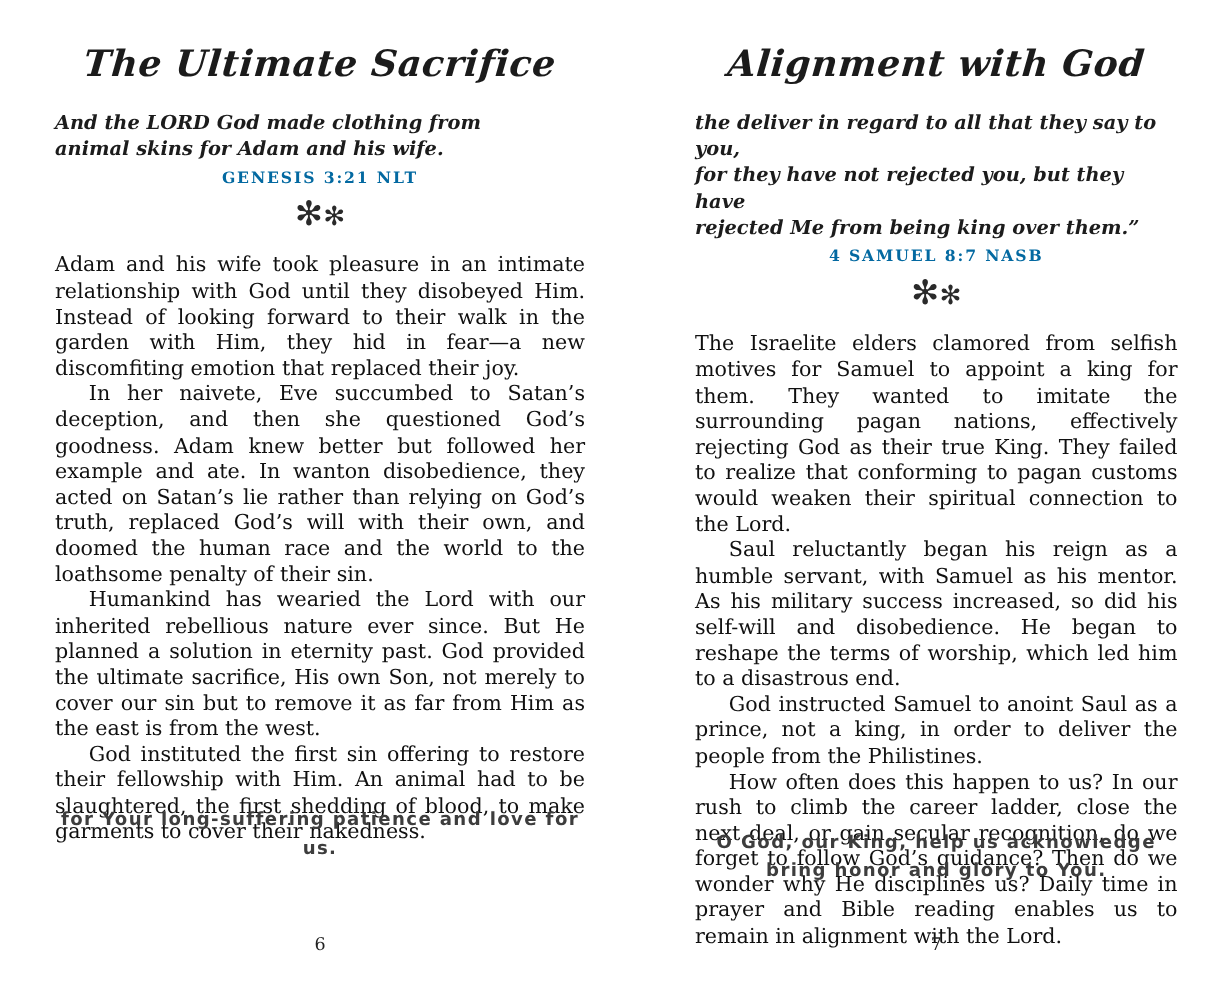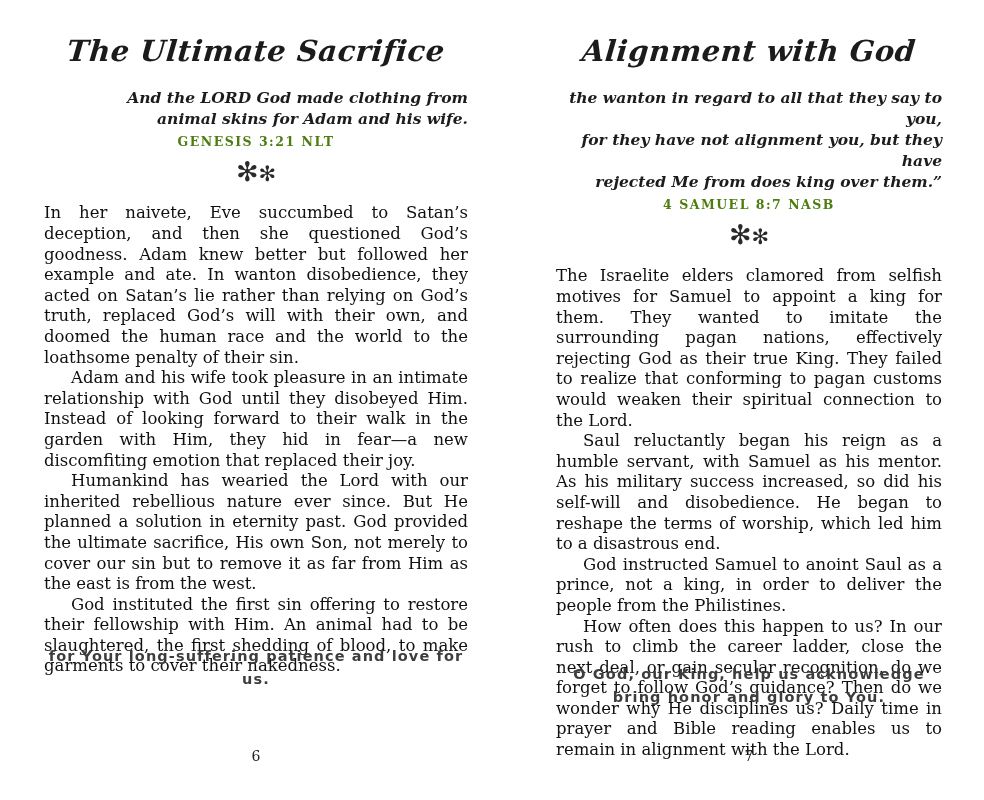--- a/index.html
+++ b/index.html
@@ -23,36 +23,36 @@
     font-style: italic;
     font-weight: 700;
     font-size: 29px;
     letter-spacing: 0.5px;
     transform: skewX(-5deg);
     color: #1b1b1b;
   }
 
   .epigraph {
     margin-top: 13px;
-    text-align: right;
+    text-align: left;
     font-style: italic;
     font-weight: 700;
     font-size: 15.5px;
     line-height: 21px;
     color: #1c1c1c;
   }
 
   .reference {
     margin-top: 5px;
     text-align: center;
     font-style: normal;
     font-weight: 700;
     font-size: 12.5px;
     letter-spacing: 1.5px;
-    color: #4d7c0f;
+    color: #0369a1;
   }
 
   .ornament {
     margin-top: 5px;
     text-align: center;
     font-family: "DejaVu Sans", sans-serif;
     color: #2a2a2a;
     line-height: 36px;
   }
   .ornament .orn-big   { font-size: 27px; }
@@ -104,40 +104,40 @@
       <div>animal skins for Adam and his wife.</div>
     </div>
 
     <div class="reference">GENESIS 3:21 NLT</div>
 
     <div class="ornament">
       <span class="orn-big">✻</span><span class="orn-small">✻</span>
     </div>
 
     <div class="body-text">
+      <p>Adam and his wife took pleasure in an intimate relationship with God until they disobeyed Him. Instead of looking forward to their walk in the garden with Him, they hid in fear—a new discomfiting emotion that replaced their joy.</p>
       <p>In her naivete, Eve succumbed to Satan’s deception, and then she questioned God’s goodness. Adam knew better but followed her example and ate. In wanton disobedience, they acted on Satan’s lie rather than relying on God’s truth, replaced God’s will with their own, and doomed the human race and the world to the loathsome penalty of their sin.</p>
-      <p>Adam and his wife took pleasure in an intimate relationship with God until they disobeyed Him. Instead of looking forward to their walk in the garden with Him, they hid in fear—a new discomfiting emotion that replaced their joy.</p>
       <p>Humankind has wearied the Lord with our inherited rebellious nature ever since. But He planned a solution in eternity past. God provided the ultimate sacrifice, His own Son, not merely to cover our sin but to remove it as far from Him as the east is from the west.</p>
       <p>God instituted the first sin offering to restore their fellowship with Him. An animal had to be slaughtered, the first shedding of blood, to make garments to cover their nakedness.</p>
     </div>
 
     <div class="prayer">
       <div>for Your long-suffering patience and love for us.</div>
     </div>
 
     <div class="pagenum">6</div>
   </section>
 
   <section class="page page-right">
     <h1 class="title">Alignment with God</h1>
 
     <div class="epigraph">
-      <div>the wanton in regard to all that they say to you,</div>
-      <div>for they have not alignment you, but they have</div>
-      <div>rejected Me from does king over them.”</div>
+      <div>the deliver in regard to all that they say to you,</div>
+      <div>for they have not rejected you, but they have</div>
+      <div>rejected Me from being king over them.”</div>
     </div>
 
     <div class="reference">4 SAMUEL 8:7 NASB</div>
 
     <div class="ornament">
       <span class="orn-big">✻</span><span class="orn-small">✻</span>
     </div>
 
     <div class="body-text">
       <p>The Israelite elders clamored from selfish motives for Samuel to appoint a king for them. They wanted to imitate the surrounding pagan nations, effectively rejecting God as their true King. They failed to realize that conforming to pagan customs would weaken their spiritual connection to the Lord.</p>

